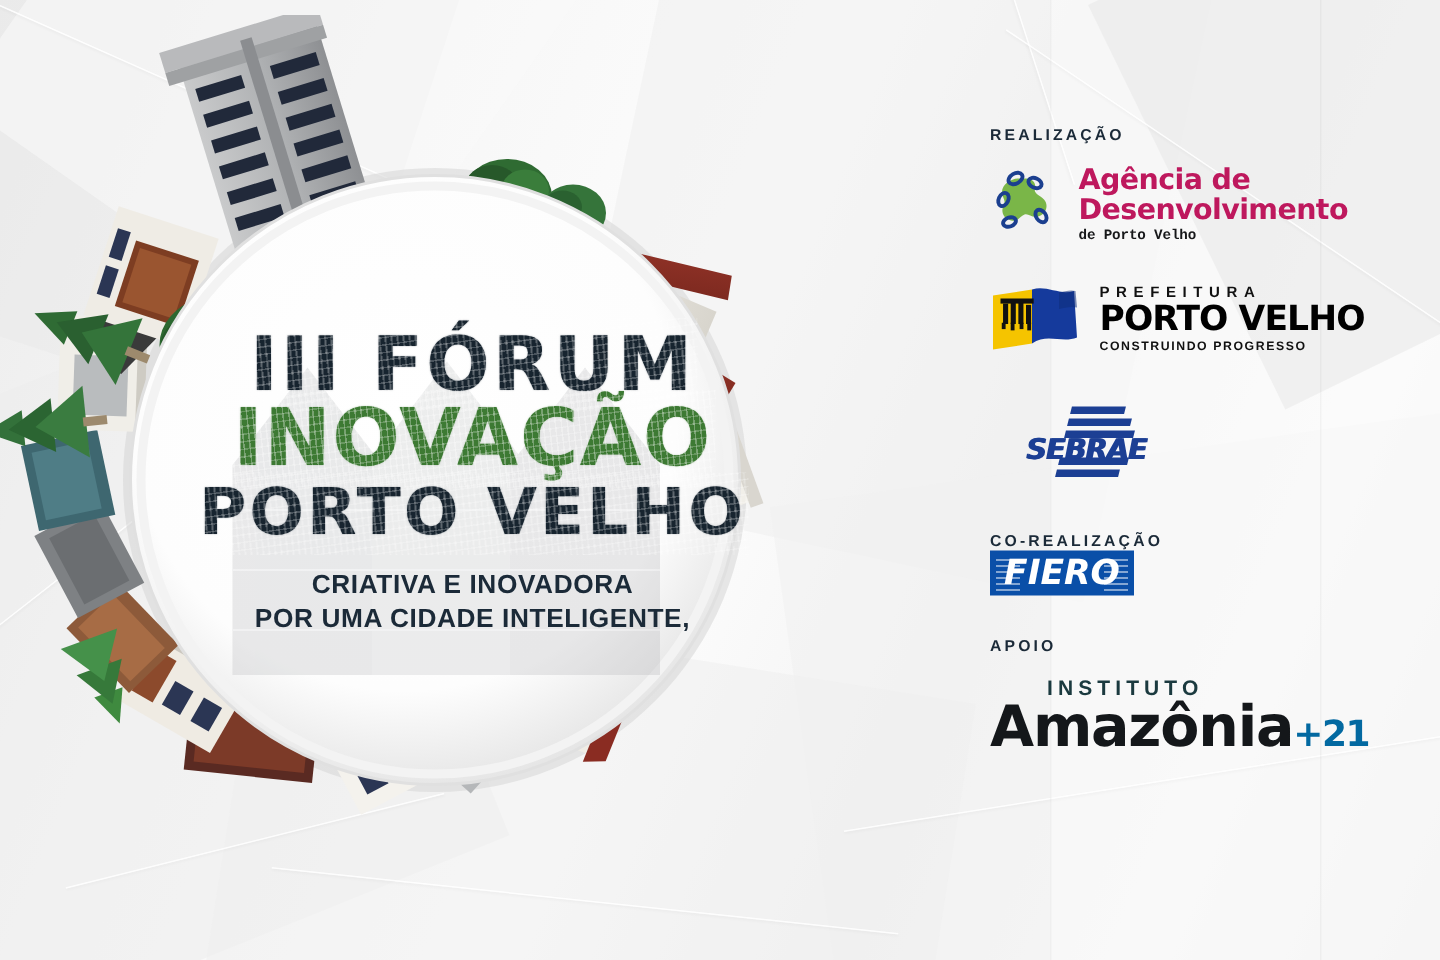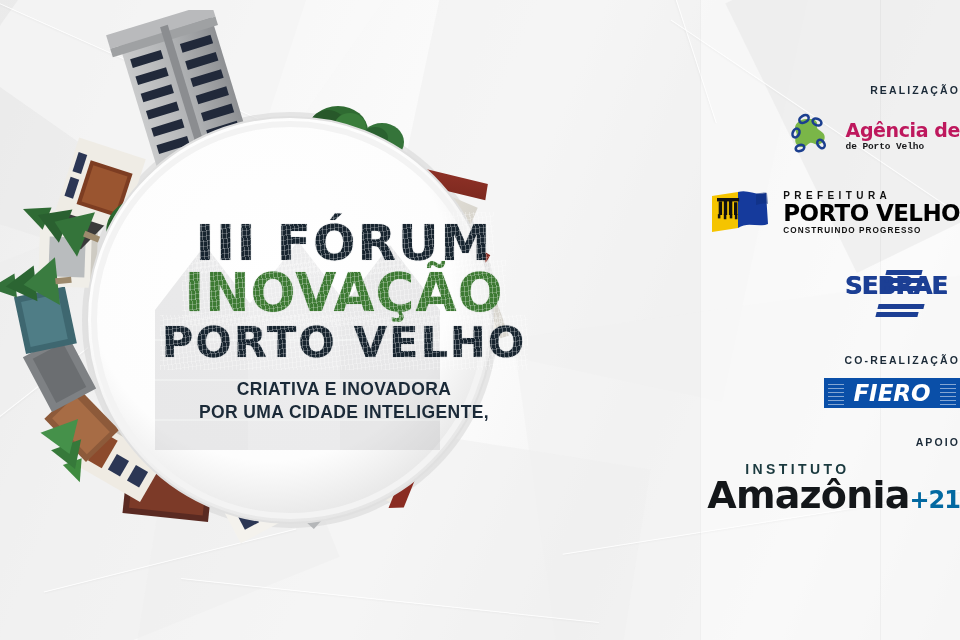--- a/index.html
+++ b/index.html
@@ -59,21 +59,20 @@
   }
   #city svg { width:100%; height:100%; display:block; }
 
   
   #title-block {
     position:absolute;
     left:130px; top:218px;
     width:370px;
     text-align:center;
     z-index:6;
-    margin-left:29px;
   }
   .tline {
     font-weight:bold;
     letter-spacing:1px;
     line-height:1;
     white-space:nowrap;
   }
   .t-forum {
     font-size:50px;
     color:#17242f;
@@ -120,21 +119,21 @@
   #subtitle span { display:block; }
 
   
   #sponsors {
     position:absolute;
     right:0; top:0;
     width:300px; height:640px;
     z-index:7;
     display:flex;
     flex-direction:column;
-    align-items:flex-end;
+    align-items:flex-start;
     padding-top:84px;
   }
   .sec-label {
     font-size:10.5px;
     font-weight:bold;
     letter-spacing:2.1px;
     color:#1b2a38;
     text-align:center;
     font-family:"Liberation Sans", sans-serif;
   }
@@ -162,33 +161,33 @@
     font-family:"DejaVu Sans", sans-serif;
     font-size:23px; font-weight:bold; color:#000;
     letter-spacing:-.6px; margin-top:1px;
   }
   .pf-l3 { font-size:8.2px; font-weight:bold; letter-spacing:1.05px; color:#111; margin-top:2px; }
 
   
   .logo-sebrae { position:relative; width:128px; height:58px; margin-top:34px; }
   .sb-bar { position:absolute; background:#1c3f94; left:50%; }
   .sb-word {
-    position:absolute; left:0; top:2px; width:128px;
+    position:absolute; left:0; top:18px; width:128px;
     text-align:center;
     font-family:"DejaVu Sans", sans-serif;
-    font-size:24px; font-weight:bold; 
+    font-size:19px; font-weight:bold; font-style:italic;
     color:#1c3f94; letter-spacing:-.5px;
     text-shadow:1px 0 0 #1c3f94;
   }
 
   
   .logo-fiero {
-    margin-top:12px;
+    margin-top:0;
     background:#0a4fa8;
-    width:136px; height:30px;
+    width:96px; height:30px;
     display:flex; align-items:center; justify-content:center;
     position:relative;
   }
   .fiero-word {
     font-family:"DejaVu Sans", sans-serif;
     font-style:italic; font-weight:bold;
     font-size:23px; color:#fff; letter-spacing:0px;
     z-index:2;
   }
   .fiero-stripes { position:absolute; inset:3px 0; pointer-events:none;
@@ -499,20 +498,21 @@
       <svg width="50" height="50" viewBox="0 0 50 50">
         <path d="M24 8c5 0 7 4 6 7 -1 3 3 4 6 7 3 3 2 9 -3 11 -5 2 -7 -2 -10 -1 -3 1 -4 5 -9 4 -5 -1 -7 -6 -5 -10 2 -4 -1 -5 -1 -9 0 -5 6 -9 11 -9 z" fill="#7ab648"></path>
         <ellipse cx="17" cy="8" rx="5" ry="3.4" fill="none" stroke="#1b3f8f" stroke-width="2.6" transform="rotate(-30 17 8)"></ellipse>
         <ellipse cx="30" cy="11" rx="4.6" ry="3.2" fill="none" stroke="#1b3f8f" stroke-width="2.6" transform="rotate(25 30 11)"></ellipse>
         <ellipse cx="9" cy="22" rx="4.6" ry="3.2" fill="none" stroke="#1b3f8f" stroke-width="2.6" transform="rotate(-65 9 22)"></ellipse>
         <ellipse cx="13" cy="37" rx="4.4" ry="3" fill="none" stroke="#1b3f8f" stroke-width="2.6" transform="rotate(-20 13 37)"></ellipse>
         <ellipse cx="34" cy="33" rx="4.6" ry="3.2" fill="none" stroke="#1b3f8f" stroke-width="2.6" transform="rotate(55 34 33)"></ellipse>
       </svg>
       <div class="agencia-text">
         <div class="ag-l1">Agência de</div>
+        <div class="ag-l2">Desenvolvimento</div>
         <div class="ag-l3">de Porto Velho</div>
       </div>
     </div>
 
     <div class="logo-pref">
       <svg width="62" height="46" viewBox="0 0 62 46">
         <path d="M2 6 L28 2 L28 38 L2 42 Z" fill="#f5c400"></path>
         <path d="M28 2 C38 -1 46 6 56 3 L58 34 C48 38 38 31 28 38 Z" fill="#153a9c"></path>
         <path d="M46 4 C50 3 54 2 57 3 L58 14 C54 13 50 14 46 15 Z" fill="#0f2d7c" opacity=".55"></path>
         <g fill="#111" transform="translate(7,8) scale(0.85)">

